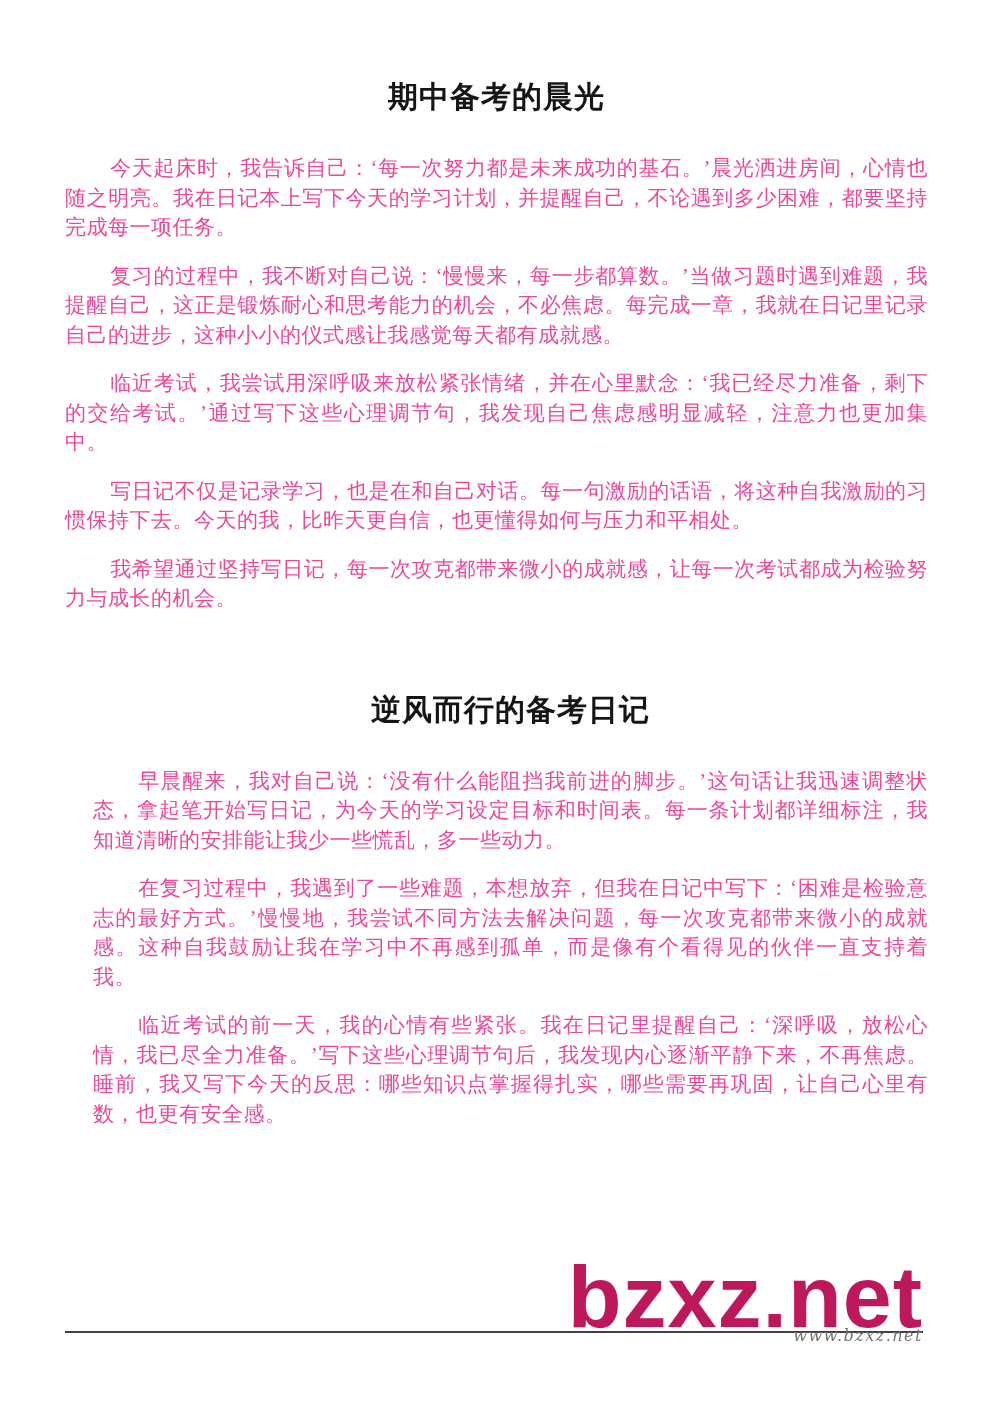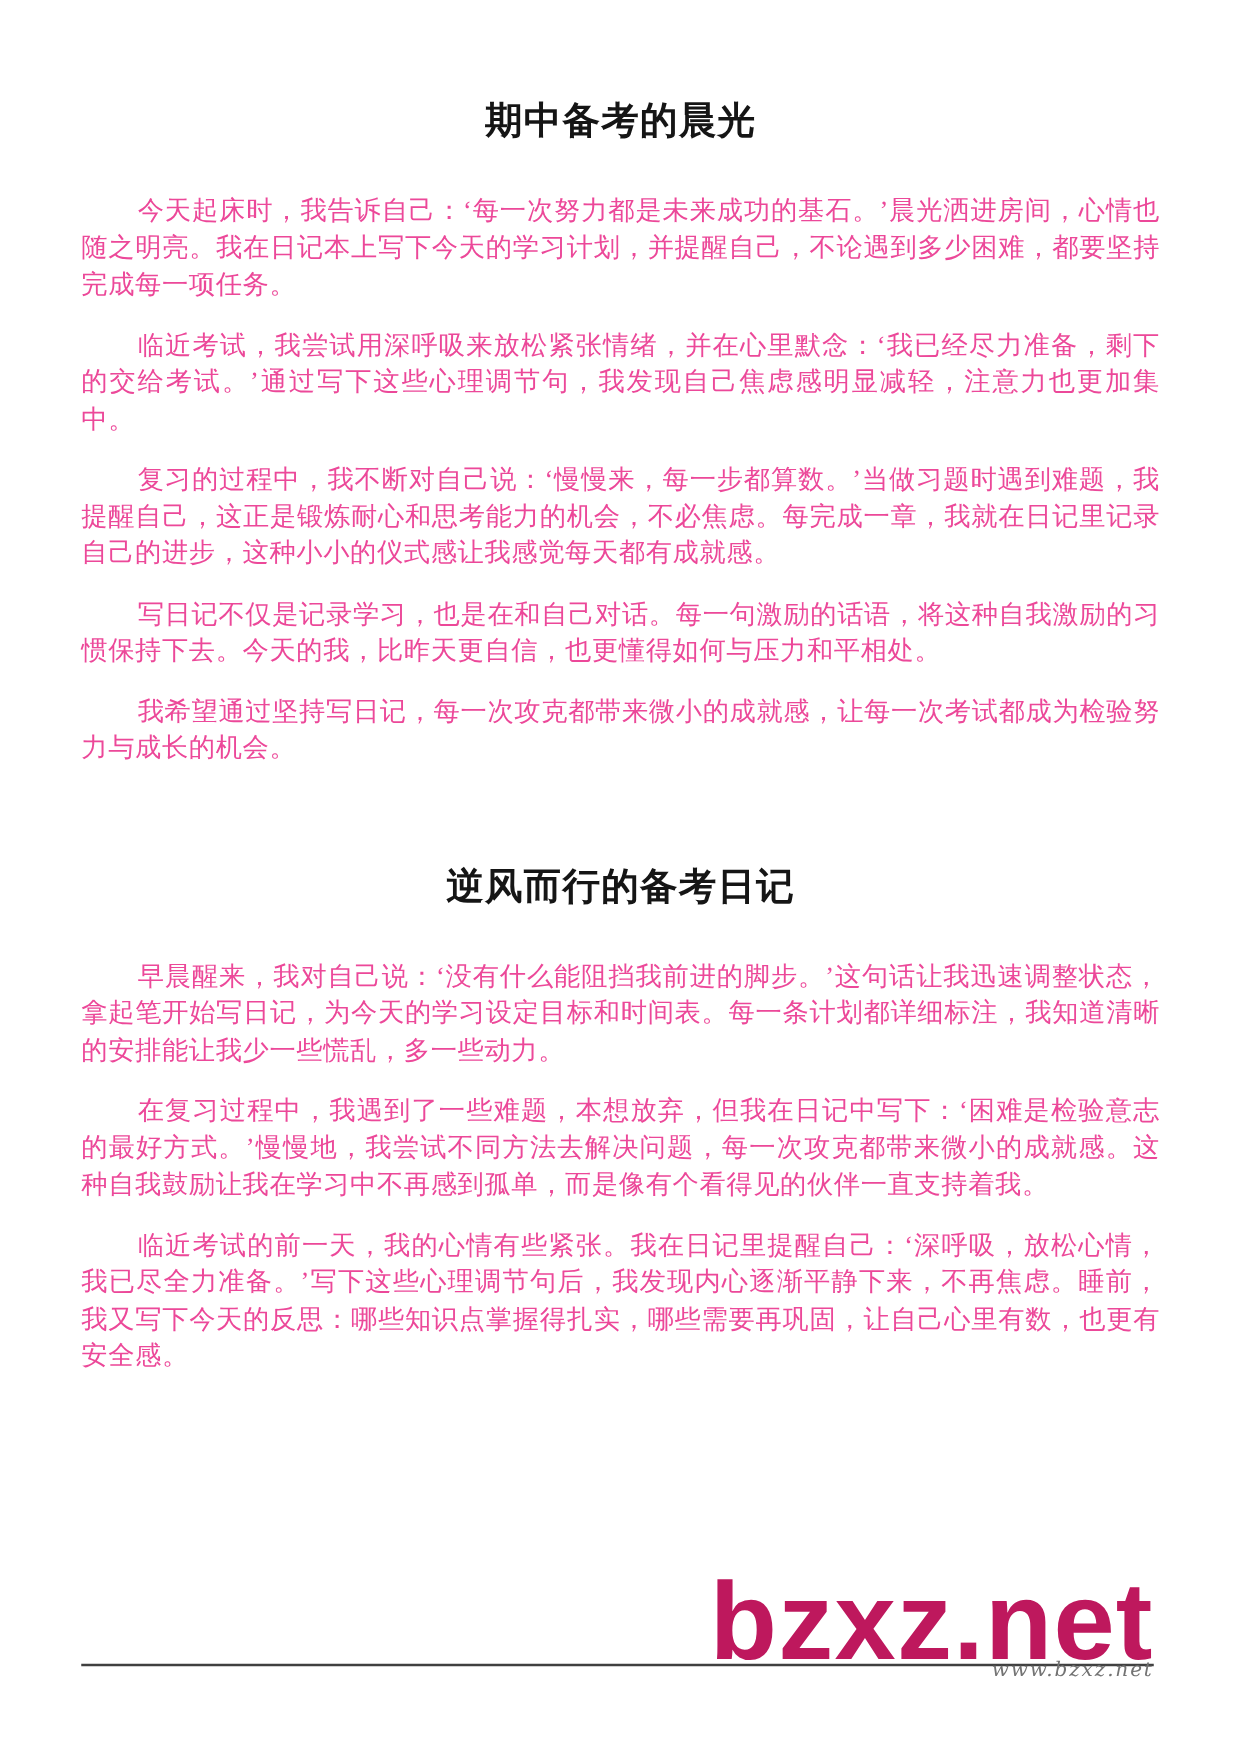--- a/index.html
+++ b/index.html
@@ -33,20 +33,21 @@
     margin: 0 0 19px 0;
     font-size: 21px;
     line-height: 29.5px;
     color: #ec4899;
     text-align: justify;
     text-indent: 2.15em;
     letter-spacing: 0.5px;
   }
   .article + .article {
     margin-top: 79px;
+    margin-left: 28px;
   }
   .watermark {
     position: absolute;
     top: 1253px;
     right: 70px;
     z-index: 1;
     font-family: "Liberation Sans", "DejaVu Sans", sans-serif;
     font-weight: bold;
     font-size: 88px;
     line-height: 1;
@@ -80,22 +81,22 @@
 
 <div class="page">
 
   <div class="watermark">bzxz.net</div>
 
   <div class="content">
 
     <article class="article">
       <h1 class="article-title">期中备考的晨光</h1>
       <p class="para">今天起床时，我告诉自己：‘每一次努力都是未来成功的基石。’晨光洒进房间，心情也随之明亮。我在日记本上写下今天的学习计划，并提醒自己，不论遇到多少困难，都要坚持完成每一项任务。</p>
+      <p class="para">复习的过程中，我不断对自己说：‘慢慢来，每一步都算数。’当做习题时遇到难题，我提醒自己，这正是锻炼耐心和思考能力的机会，不必焦虑。每完成一章，我就在日记里记录自己的进步，这种小小的仪式感让我感觉每天都有成就感。</p>
       <p class="para">临近考试，我尝试用深呼吸来放松紧张情绪，并在心里默念：‘我已经尽力准备，剩下的交给考试。’通过写下这些心理调节句，我发现自己焦虑感明显减轻，注意力也更加集中。</p>
-      <p class="para">复习的过程中，我不断对自己说：‘慢慢来，每一步都算数。’当做习题时遇到难题，我提醒自己，这正是锻炼耐心和思考能力的机会，不必焦虑。每完成一章，我就在日记里记录自己的进步，这种小小的仪式感让我感觉每天都有成就感。</p>
       <p class="para">写日记不仅是记录学习，也是在和自己对话。每一句激励的话语，将这种自我激励的习惯保持下去。今天的我，比昨天更自信，也更懂得如何与压力和平相处。</p>
       <p class="para">我希望通过坚持写日记，每一次攻克都带来微小的成就感，让每一次考试都成为检验努力与成长的机会。</p>
     </article>
 
     <article class="article">
       <h1 class="article-title">逆风而行的备考日记</h1>
       <p class="para">早晨醒来，我对自己说：‘没有什么能阻挡我前进的脚步。’这句话让我迅速调整状态，拿起笔开始写日记，为今天的学习设定目标和时间表。每一条计划都详细标注，我知道清晰的安排能让我少一些慌乱，多一些动力。</p>
       <p class="para">在复习过程中，我遇到了一些难题，本想放弃，但我在日记中写下：‘困难是检验意志的最好方式。’慢慢地，我尝试不同方法去解决问题，每一次攻克都带来微小的成就感。这种自我鼓励让我在学习中不再感到孤单，而是像有个看得见的伙伴一直支持着我。</p>
       <p class="para">临近考试的前一天，我的心情有些紧张。我在日记里提醒自己：‘深呼吸，放松心情，我已尽全力准备。’写下这些心理调节句后，我发现内心逐渐平静下来，不再焦虑。睡前，我又写下今天的反思：哪些知识点掌握得扎实，哪些需要再巩固，让自己心里有数，也更有安全感。</p>
     </article>

